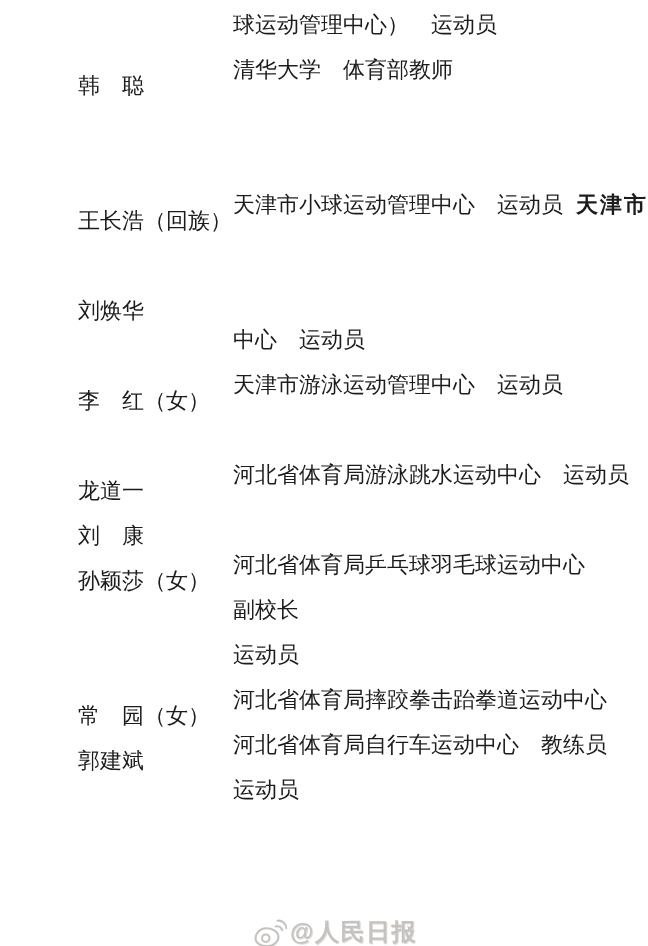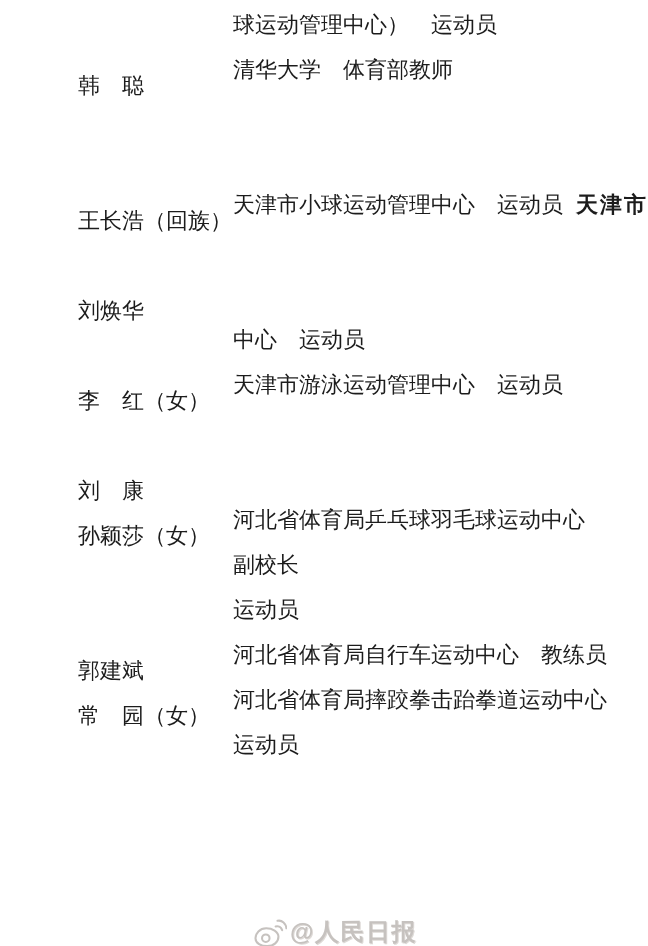--- a/index.html
+++ b/index.html
@@ -95,39 +95,43 @@
     <span class="content">中心　运动员</span>
   </div>
   <div class="row">
     <span class="name">李　红（女）</span>
     <span class="content">天津市游泳运动管理中心　运动员</span>
   </div>
 
   <div class="spacer-row"></div>
 
   <div class="row">
+    <span class="name">龙道一</span>
+    <span class="content">河北省体育局游泳跳水运动中心　运动员</span>
+  </div>
+  <div class="row">
     <span class="name">刘　康</span>
   </div>
   <div class="row">
     <span class="name">孙颖莎（女）</span>
     <span class="content">河北省体育局乒乓球羽毛球运动中心</span>
   </div>
   <div class="row">
     <span class="content">副校长</span>
   </div>
   <div class="row">
     <span class="content">运动员</span>
   </div>
   <div class="row">
+    <span class="name">常　园（女）</span>
+    <span class="content">河北省体育局摔跤拳击跆拳道运动中心</span>
+  </div>
+  <div class="row">
     <span class="name">郭建斌</span>
     <span class="content">河北省体育局自行车运动中心　教练员</span>
-  </div>
-  <div class="row">
-    <span class="name">常　园（女）</span>
-    <span class="content">河北省体育局摔跤拳击跆拳道运动中心</span>
   </div>
   <div class="row">
     <span class="content">运动员</span>
   </div>
 
   <div class="spacer-row"></div>
 
   <div class="row header-row">
     
   </div>

